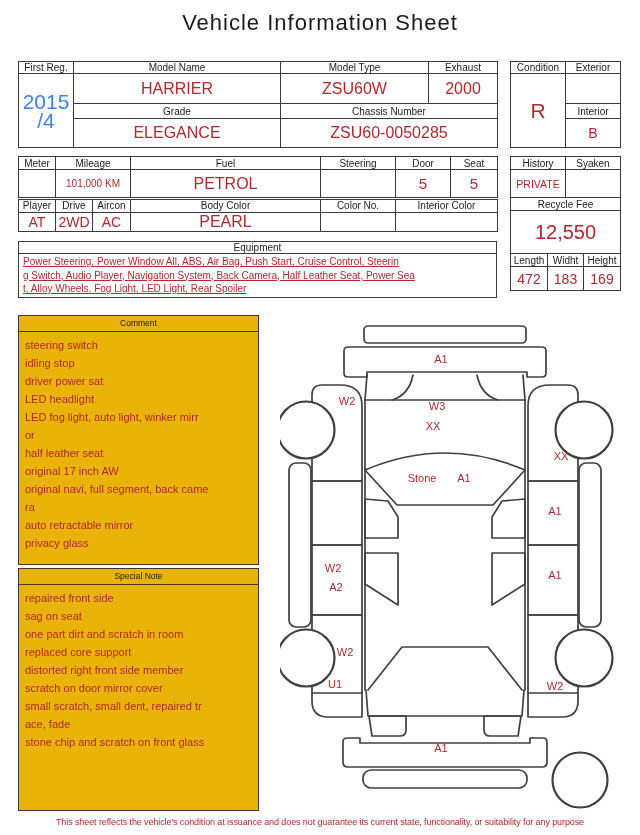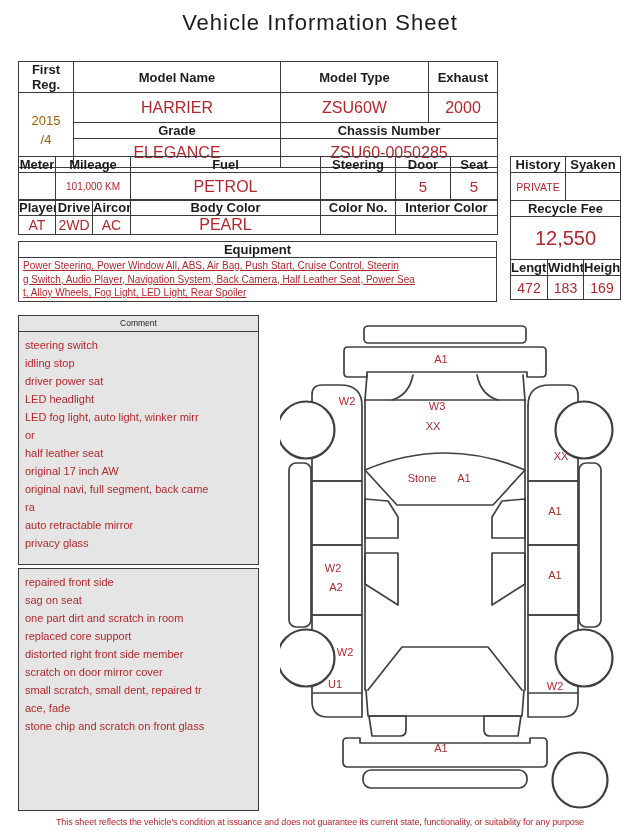--- a/index.html
+++ b/index.html
@@ -2,28 +2,28 @@
 <html><head>
 <meta charset="utf-8">
 <style>
   html,body{margin:0;padding:0;background:#ffffff;}
   .sheet{position:relative;width:640px;height:835px;background:#fff;
          font-family:"Liberation Sans", sans-serif;overflow:hidden;}
   .title{position:absolute;top:10px;left:0;width:640px;text-align:center;
          font-size:22px;letter-spacing:1px;color:#1b1b1b;}
   table{border-collapse:collapse;position:absolute;table-layout:fixed;}
   td,th{border:1.6px solid #3a3a3a;padding:0;text-align:center;vertical-align:middle;overflow:hidden;}
-  th{font-weight:bold;font-size:13px;color:#1c1c1c;}
+  th{font-weight:normal;font-size:10px;color:#1c1c1c;}
   .red{color:#b3282d;}
   .v16{font-size:16px;color:#b3282d;}
   .v14{font-size:14px;color:#b3282d;}
   .v20{font-size:21px;color:#b3282d;}
   .v10{font-size:10px;color:#b3282d;}
   .pre{white-space:pre-line;}
-  .box{position:absolute;border:1.6px solid #3a3a3a;background:#e5e5e5;}
+  .box{position:absolute;border:1.6px solid #3a3a3a;background:#eab308;}
   .boxhead{height:15px;line-height:15px;border-bottom:1.6px solid #3a3a3a;
            text-align:center;font-size:8.5px;color:#1c1c1c;}
   .boxbody{padding:4px 6px;font-size:11px;line-height:18px;color:#b3282d;white-space:pre-line;text-align:left;}
   .equip{font-size:10px;line-height:13.5px;text-align:left;padding:1px 4px;white-space:pre-line;}
   .footer{position:absolute;top:817px;left:0;width:640px;text-align:center;
           font-size:9px;letter-spacing:-0.1px;color:#b3282d;}
   svg text{font-family:"Liberation Sans", sans-serif;font-size:11px;fill:#b3282d;}
 </style>
 </head>
 <body>
@@ -40,37 +40,59 @@
         <col style="width:69px">
       </colgroup>
     <tbody>
         <tr style="height:12px">
       <th>First Reg.</th>
       <th>Model Name</th>
       <th>Model Type</th>
       <th>Exhaust</th>
     </tr>
     <tr style="height:30px">
-      <td rowspan="3" class="pre" style="font-size:13px;line-height:19px;color:#a16207;">2015
+      <td rowspan="3" class="pre" style="font-size:21px;line-height:19px;color:#3b82f6;">2015
 /4</td>
       <td class="v16">HARRIER</td>
       <td class="v16">ZSU60W</td>
       <td class="v16">2000</td>
     </tr>
     <tr style="height:15px">
       <th>Grade</th>
       <th colspan="2">Chassis Number</th>
     </tr>
     <tr style="height:29px">
       <td class="v16">ELEGANCE</td>
       <td colspan="2" class="v16">ZSU60-0050285</td>
     </tr>
   </tbody>
     </table>
 
+  <table style="left:510px;top:61px;width:110px;">
+    <colgroup>
+        <col style="width:55px">
+        <col style="width:55px">
+      </colgroup>
+    <tbody>
+        <tr style="height:12px">
+      <th>Condition</th>
+      <th>Exterior</th>
+    </tr>
+    <tr style="height:30px">
+      <td rowspan="3" class="v20">R</td>
+      <td></td>
+    </tr>
+    <tr style="height:15px">
+      <th>Interior</th>
+    </tr>
+    <tr style="height:29px">
+      <td class="v14">B</td>
+    </tr>
+  </tbody>
+    </table>
 
   <table style="left:18px;top:156px;width:479px;">
     <colgroup>
         <col style="width:37px">
         <col style="width:75px">
         <col style="width:190px">
         <col style="width:75px">
         <col style="width:55px">
         <col style="width:47px">
       </colgroup>
@@ -183,20 +205,21 @@
 or
 half leather seat
 original 17 inch AW
 original navi, full segment, back came
 ra
 auto retractable mirror
 privacy glass</div>
   </div>
 
   <div class="box" style="left:18px;top:568px;width:239px;height:241px;">
+    <div class="boxhead">Special Note</div>
     <div class="boxbody">repaired front side
 sag on seat
 one part dirt and scratch in room
 replaced core support
 distorted right front side member
 scratch on door mirror cover
 small scratch, small dent, repaired tr
 ace, fade
 stone chip and scratch on front glass</div>
   </div>

